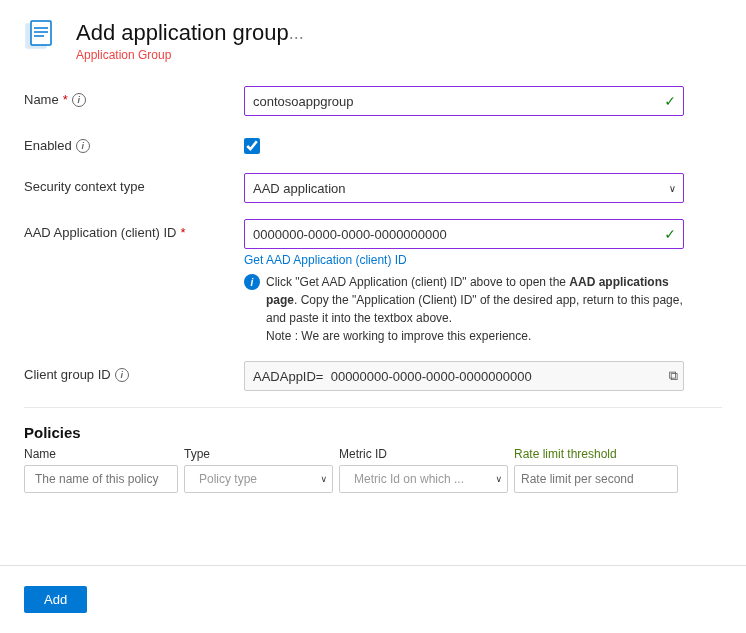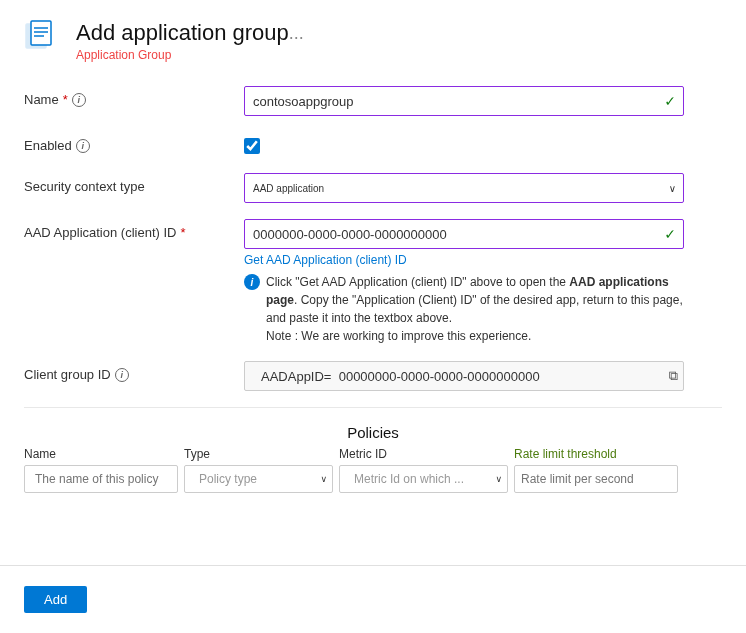--- a/index.html
+++ b/index.html
@@ -126,21 +126,21 @@
       position: relative;
       display: inline-block;
       width: 440px;
     }
     .select-field {
       width: 100%;
       height: 30px;
       border: 1px solid #8a2be2;
       border-radius: 2px;
       padding: 4px 28px 4px 8px;
-      font-size: 10px;
+      font-size: 13px;
       color: #333;
       background: #fff;
       outline: none;
       appearance: none;
       -webkit-appearance: none;
       cursor: pointer;
     }
     .select-arrow {
       position: absolute;
       right: 8px;
@@ -211,21 +211,21 @@
     .client-id-container {
       position: relative;
       display: inline-block;
       width: 440px;
     }
     .client-id-field {
       width: 100%;
       height: 30px;
       border: 1px solid #ccc;
       border-radius: 2px;
-      padding: 4px 28px 4px 16px;
+      padding: 4px 28px 4px 8px;
       font-size: 13px;
       color: #333;
       background: #f8f8f8;
       outline: none;
     }
     .copy-icon {
       position: absolute;
       right: 6px;
       top: 50%;
       transform: translateY(-50%);
@@ -233,24 +233,23 @@
       font-size: 13px;
       cursor: pointer;
     }
 
     
     .policies-section {
       margin-top: 8px;
     }
     .policies-title {
       font-size: 15px;
-      font-weight: 400;
+      font-weight: 700;
       color: #111;
       margin-bottom: 6px;
-      text-align: center;
     }
     .policies-description {
       font-size: 12px;
       color: #333;
       margin-bottom: 14px;
       max-width: 680px;
       line-height: 1.5;
     }
 
     

